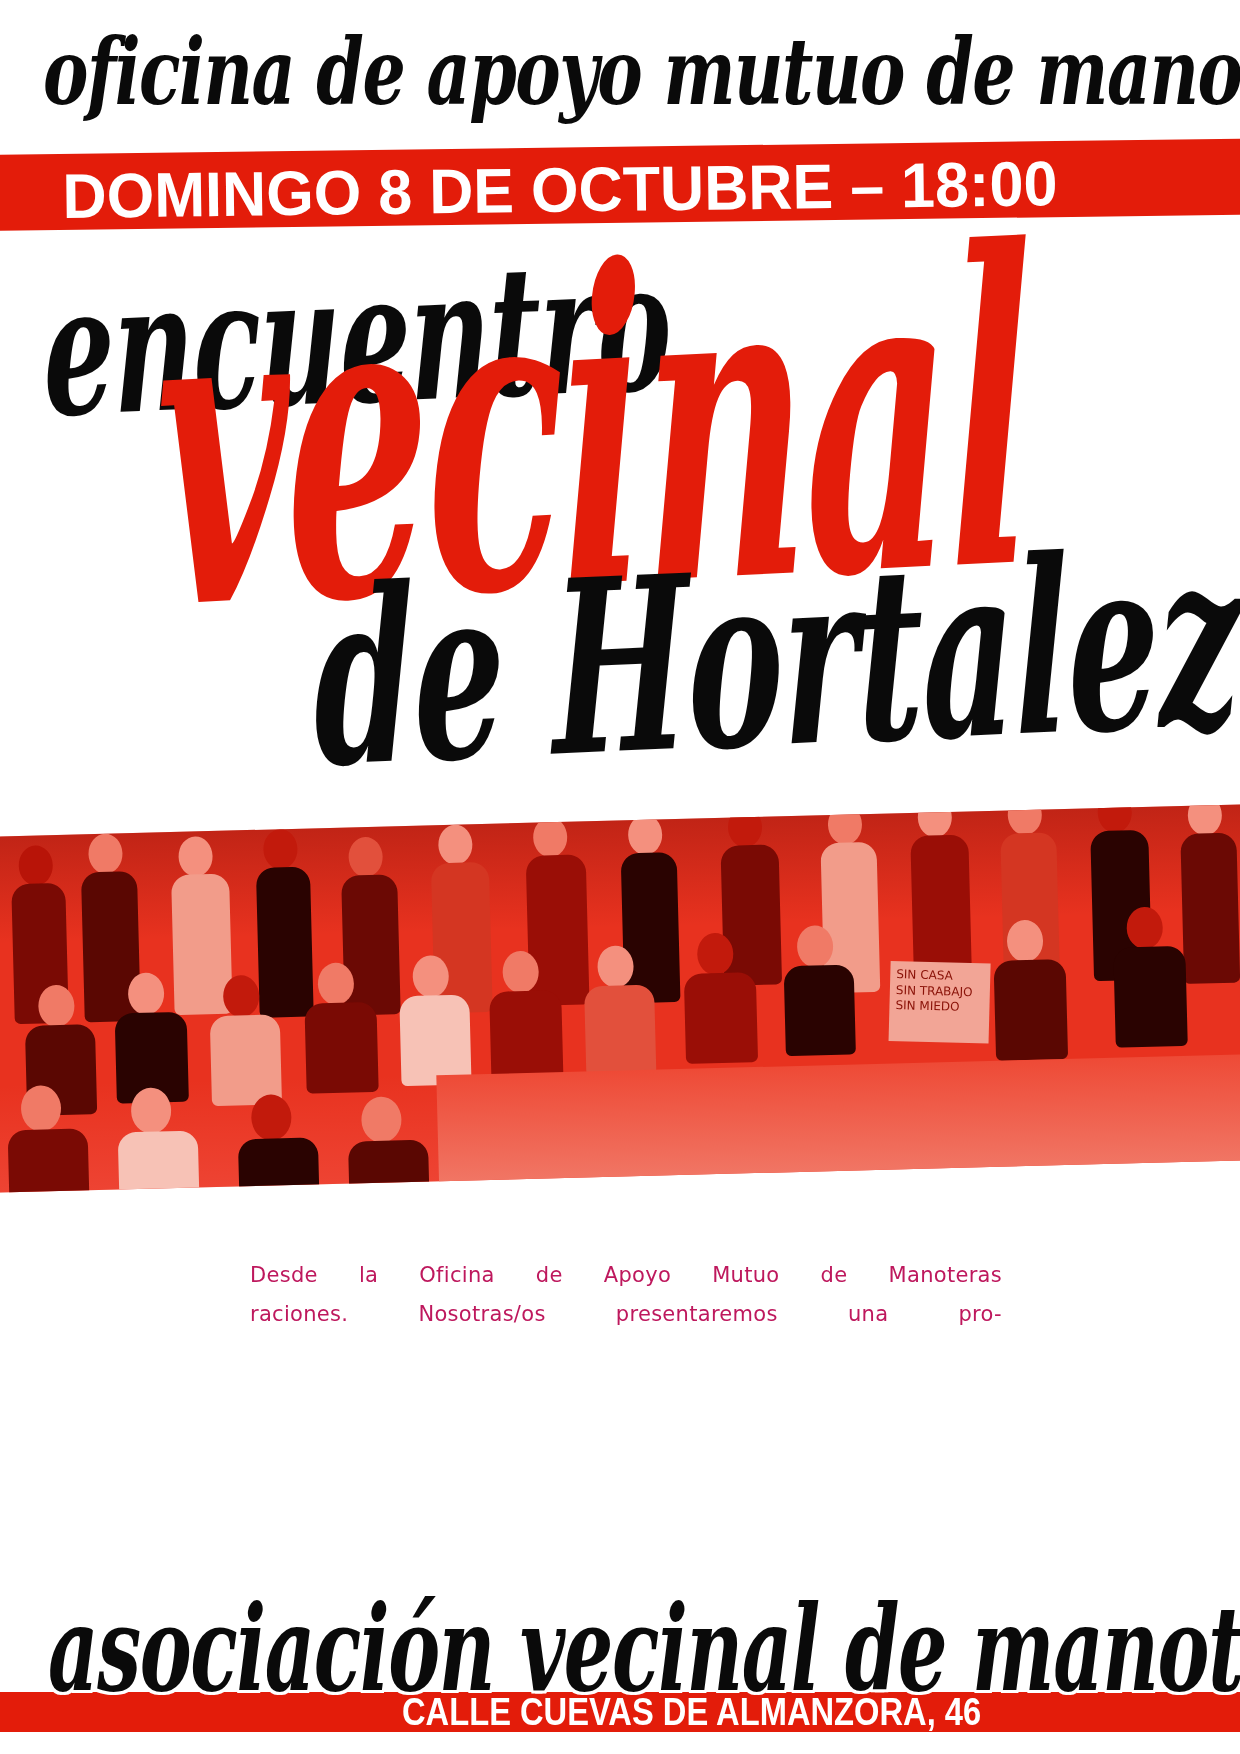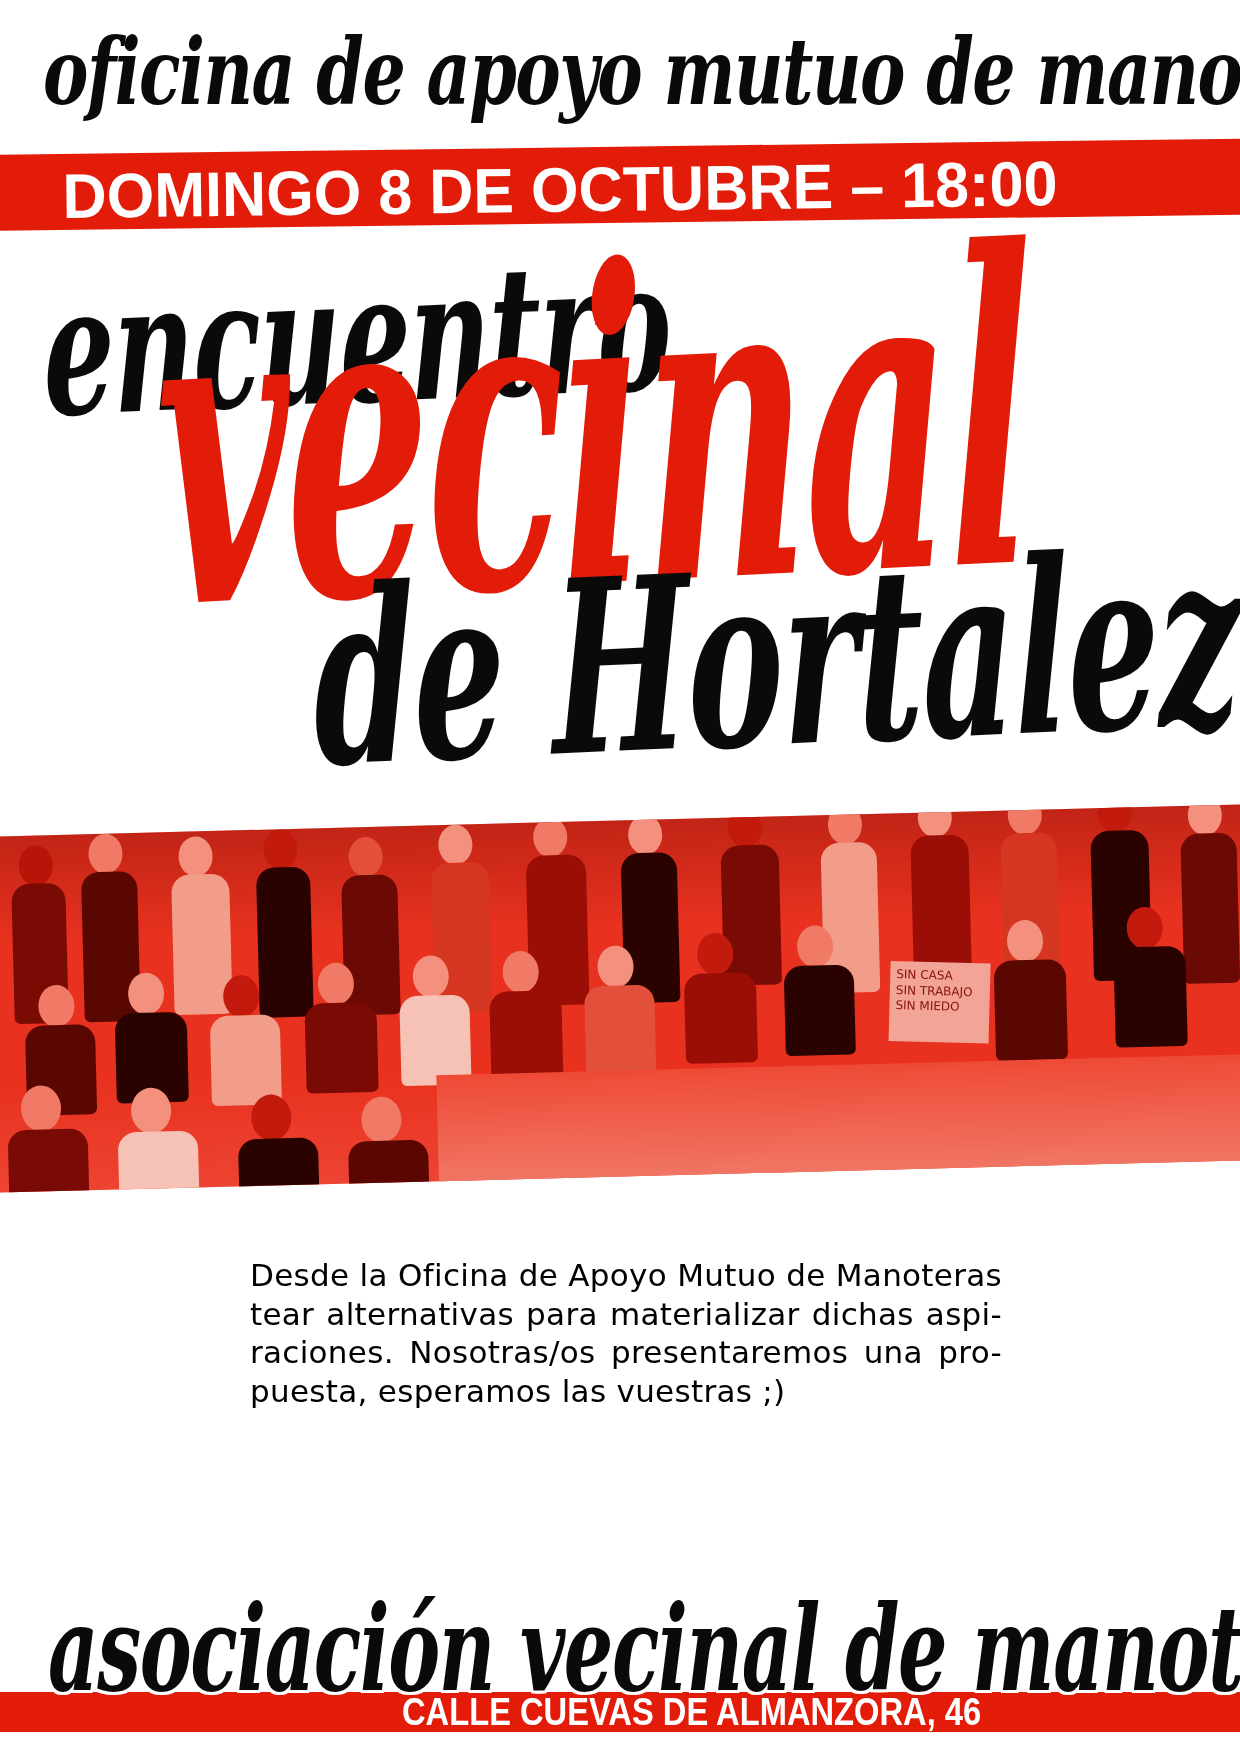--- a/index.html
+++ b/index.html
@@ -59,22 +59,22 @@
     .torso { position:absolute; border-radius:18px 18px 6px 6px; }
     #photo-sign {
       position:absolute; left:905px; top:150px; width:100px; height:80px;
       background:#f2a596; transform:rotate(3deg);
       font-family:"DejaVu Sans", sans-serif; font-size:12px; color:#8a1208;
       padding:6px; box-sizing:border-box; line-height:1.3;
     }
     
     #body-text {
       left:250px; top:1256px; width:752px;
-      font-family:"DejaVu Sans", sans-serif; font-size:31px; line-height:38.5px;
-      color:#000000; text-align:justify; letter-spacing:0.3px;
+      font-family:"DejaVu Sans", sans-serif; font-size:21px; line-height:38.5px;
+      color:#be185d; text-align:justify; letter-spacing:0.3px;
     }
     #body-text .line { display:block; white-space:nowrap; text-align:justify; text-align-last:justify; height:38.5px; }
     #body-text .line.last { text-align-last:left; }
     
     #footer-band {
       left:0; top:1692px; width:1240px; height:40px; background:var(--red);
     }
     #footer-script {
       left:48px; top:1590px; font-size:118px; color:#0a0a0a;
       transform:scaleX(0.66);
@@ -222,20 +222,18 @@
   <div style="position:absolute;left:450px;top:250px;width:860px;height:120px;background:linear-gradient(180deg,#ee4a36,#f17b6a);"></div>
   <div id="photo-sign">
     <span style="display:block">SIN CASA</span>
     <span style="display:block">SIN TRABAJO</span>
     <span style="display:block">SIN MIEDO</span>
   </div>
 </div>
 
 <div class="abs" id="body-text">
   <span class="line">Desde la Oficina de Apoyo Mutuo de Manoteras</span>
-  <span class="line">tear alternativas para materializar dichas aspi-</span>
   <span class="line">raciones. Nosotras/os presentaremos una pro-</span>
-  <span class="line last">puesta, esperamos las vuestras ;)</span>
 </div>
 
 <div class="abs" id="footer-band"></div>
 <div class="abs script" id="footer-script">asociación vecinal de manoteras</div>
 <div class="abs" id="footer-address">CALLE CUEVAS DE ALMANZORA, 46</div>
 
 </body></html>

